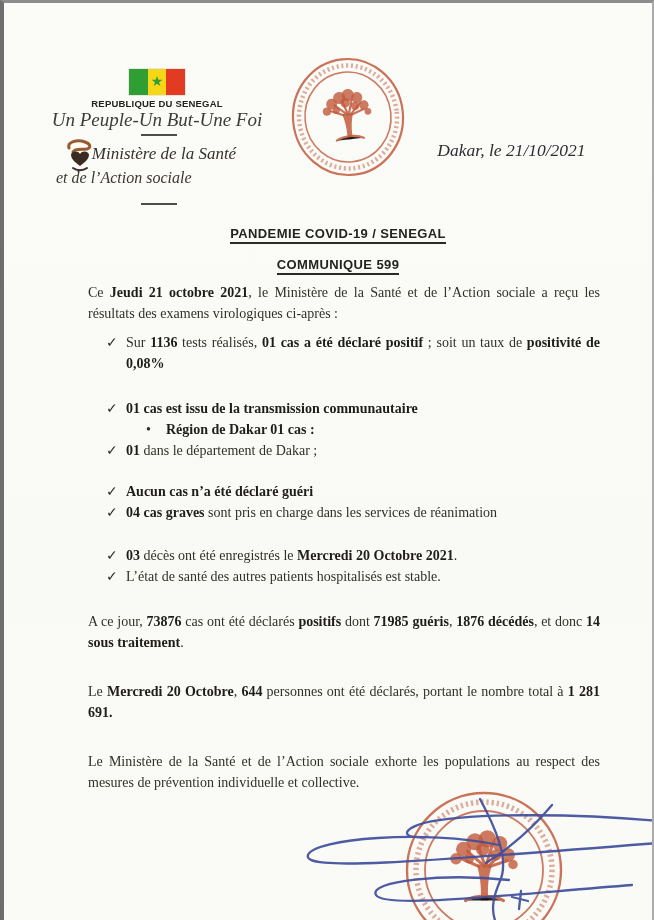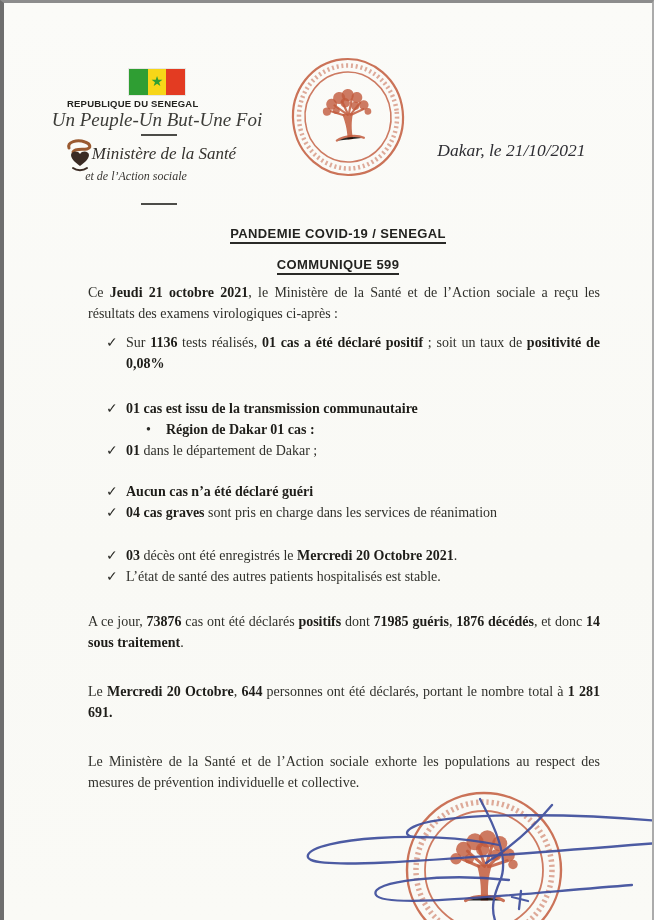--- a/index.html
+++ b/index.html
@@ -14,33 +14,33 @@
   
   .flag { position:absolute; left:125px; top:66px; width:56px; height:26px; display:flex;
           box-shadow:0 0 0 1px rgba(0,0,0,0.08); }
   .flag .stripe { flex:1; position:relative; }
   .stripe.green { background:var(--flag_green,#2f9e33); }
   .stripe.yellow{ background:var(--flag_yellow,#f7d618); }
   .stripe.red   { background:var(--flag_red,#e33b22); }
   .flag .star { position:absolute; left:0; right:0; top:0; bottom:0; display:flex;
                 align-items:center; justify-content:center; font-size:14px;
                 color:var(--flag_green,#2f9e33); line-height:1; }
-  .republic { position:absolute; left:63px; top:95px; width:180px; 
+  .republic { position:absolute; left:63px; top:95px; width:180px; text-align:center;
               font-family:"Liberation Sans", sans-serif; font-weight:bold; font-size:9.5px;
               letter-spacing:0.2px; color:#23231f; }
   .motto { position:absolute; left:33px; top:106px; width:240px; text-align:center;
            font-style:italic; font-size:19px; color:#3c3c38; }
   .divider { position:absolute; width:36px; height:2px; background:#4c4c48; }
   .divider.d1 { left:137px; top:131px; }
   .divider.d2 { left:137px; top:200px; }
   .ministry-logo { position:absolute; left:57px; top:135px; width:34px; height:36px; }
   .ministry1 { position:absolute; left:80px; top:141px; width:160px; text-align:center;
                font-style:italic; font-size:17px; color:#35322e; }
-  .ministry2 { position:absolute; left:52px; top:166px; width:160px; text-align:center;
-               font-style:italic; font-size:12px; color:#3a3733; }
+  .ministry2 { position:absolute; left:52px; top:166px; width:160px; 
+               font-style:italic; font-size:16px; color:#3a3733; }
   .date-line { position:absolute; left:415px; top:137px; width:185px; text-align:center;
                font-style:italic; font-size:17.5px; color:#2e2e33; }
   .stamp-top { position:absolute; left:286px; top:53px; width:116px; height:122px;
                color:var(--stamp,#c25a3c); transform:rotate(-6deg); }
   .stamp-bottom { position:absolute; left:392px; top:780px; width:176px; height:140px;
                   color:var(--stamp,#c25a3c); }
   .signature { position:absolute; left:280px; top:782px; width:374px; height:138px;
                color:var(--signature,#3e4e9c); }
   
   .title-block { position:absolute; left:0; top:221px; width:668px; text-align:center; }

